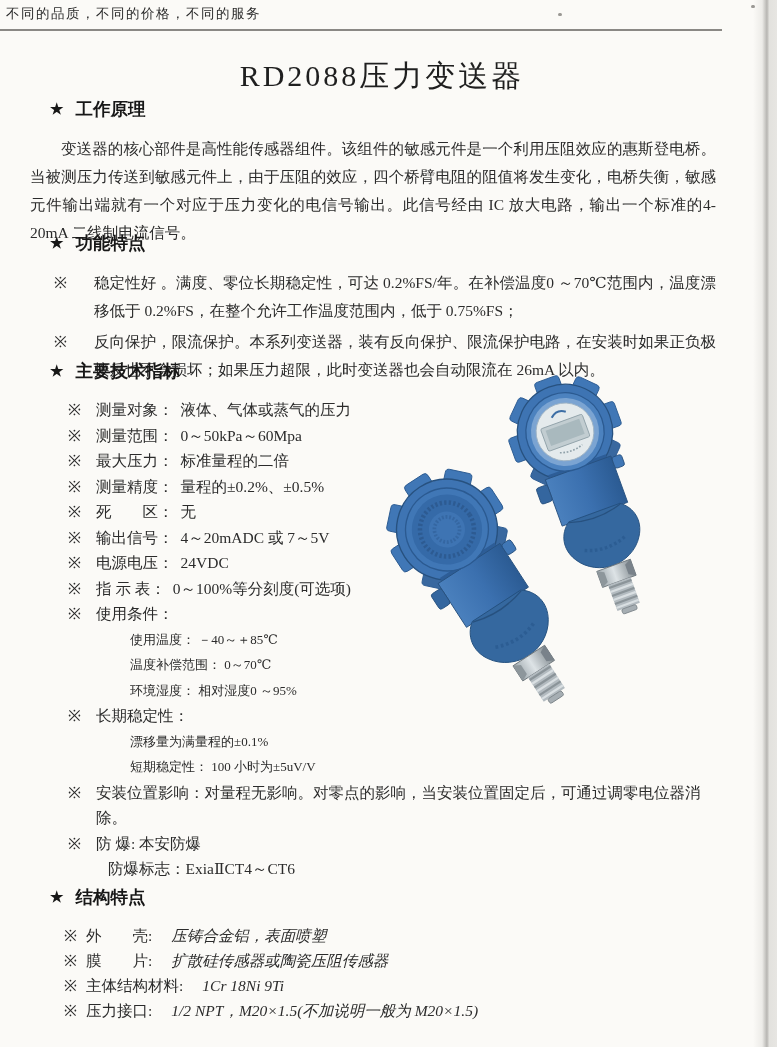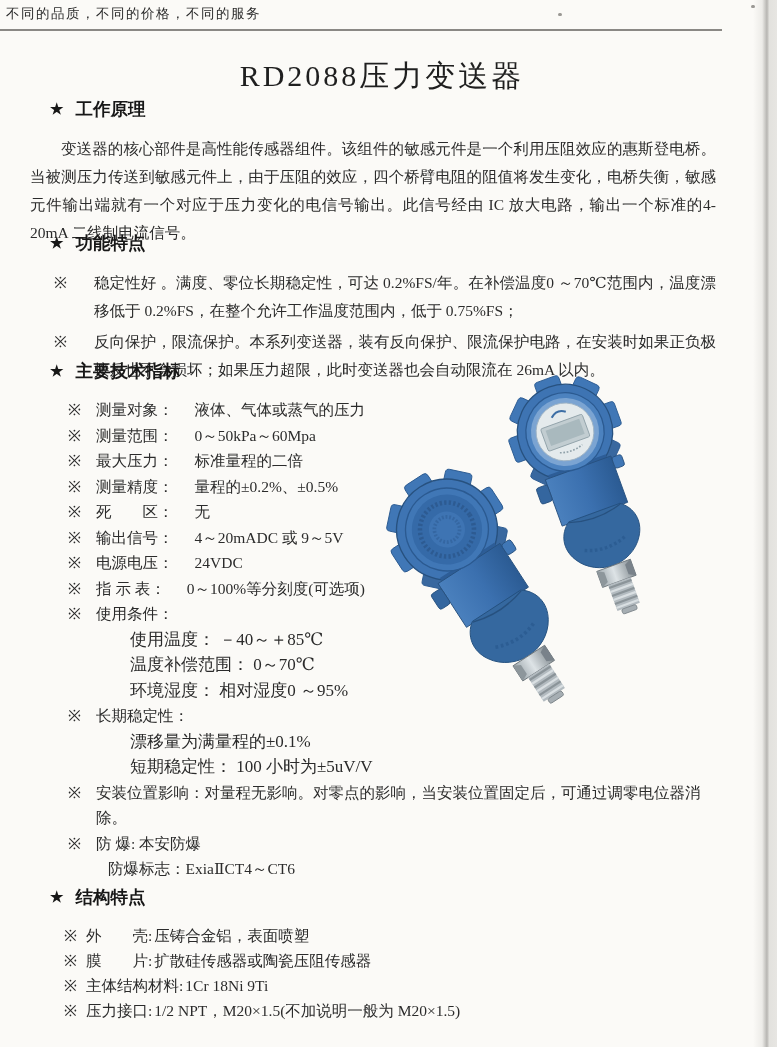--- a/index.html
+++ b/index.html
@@ -19,26 +19,26 @@
   .sec-principle{top:84px;}
   .sec-features{top:218px;}
   .sec-specs{top:346px;}
   .sec-structure{top:872px;}
   .body-text{margin:10px 0 0 0;font-size:15.5px;line-height:28px;text-align:justify;text-indent:2em;}
   .feat-item{position:relative;padding-left:40px;margin-left:24px;margin-top:3px;
     font-size:15.5px;line-height:28px;text-align:justify;}
   .feat-item .marker{position:absolute;left:0;top:0;}
   .spec-row,.spec-item{position:relative;padding-left:66px;font-size:15.5px;line-height:25.5px;white-space:pre-wrap;}
   .spec-row .marker,.spec-item .marker{position:absolute;left:38px;top:0;}
-  .spec-row .value{margin-left:21px;}
-  .spec-sub{padding-left:100px;font-size:17px;line-height:25.5px;white-space:pre-wrap;}
+  .spec-row .value{margin-left:7px;}
+  .spec-sub{padding-left:100px;font-size:13px;line-height:25.5px;white-space:pre-wrap;}
   .exp-sub{padding-left:78px;font-size:15.5px;line-height:25.5px;white-space:pre-wrap;}
   .struct-row{position:relative;padding-left:56px;font-size:15.5px;line-height:25px;white-space:pre-wrap;}
   .struct-row .marker{position:absolute;left:34px;top:0;}
-  .struct-row .value{margin-left:2px;}
+  .struct-row .value{margin-left:19px;font-style:italic;}
   .sec-specs .spec-row:first-of-type{margin-top:2px;}
   .page-number{position:absolute;left:12px;top:1057px;font-size:18px;letter-spacing:1px;
     font-family:"Liberation Sans","DejaVu Sans",sans-serif;color:#333;}
   .product-photo{position:absolute;left:385px;top:370px;width:320px;height:360px;margin:0;}
   .scan-edge{position:absolute;right:0;top:0;width:24px;height:100%;
     background:linear-gradient(to right,rgba(0,0,0,0) 0%,rgba(110,108,102,0.10) 38%,
       rgba(80,78,74,0.40) 58%,rgba(130,128,122,0.20) 68%,rgba(185,183,178,0.30) 100%);}
   .speck{position:absolute;width:4px;height:3px;border-radius:2px;background:#9a9894;}
   .speck-a{left:558px;top:13px;}
   .speck-b{left:751px;top:5px;}
@@ -76,21 +76,21 @@
 
   <section class="sec-specs">
     <h2 class="sec">
       <span class="star">★</span><span>主要技术指标</span>
     </h2>
     <div class="spec-row"><span class="marker">※</span><span class="label">测量对象：</span><span class="value">液体、气体或蒸气的压力</span></div>
     <div class="spec-row"><span class="marker">※</span><span class="label">测量范围：</span><span class="value">0～50kPa～60Mpa</span></div>
     <div class="spec-row"><span class="marker">※</span><span class="label">最大压力：</span><span class="value">标准量程的二倍</span></div>
     <div class="spec-row"><span class="marker">※</span><span class="label">测量精度：</span><span class="value">量程的±0.2%、±0.5%</span></div>
     <div class="spec-row"><span class="marker">※</span><span class="label">死　　区：</span><span class="value">无</span></div>
-    <div class="spec-row"><span class="marker">※</span><span class="label">输出信号：</span><span class="value">4～20mADC 或 9～5V</span></div>
+    <div class="spec-row"><span class="marker">※</span><span class="label">输出信号：</span><span class="value">4～20mADC 或 7～5V</span></div>
     <div class="spec-row"><span class="marker">※</span><span class="label">电源电压：</span><span class="value">24VDC</span></div>
     <div class="spec-row"><span class="marker">※</span><span class="label">指 示 表：</span><span class="value">0～100%等分刻度(可选项)</span></div>
 
     <div class="spec-item"><span class="marker">※</span><span>使用条件：</span></div>
     <div class="spec-sub">使用温度： －40～＋85℃</div>
     <div class="spec-sub">温度补偿范围： 0～70℃</div>
     <div class="spec-sub">环境湿度： 相对湿度0 ～95%</div>
 
     <div class="spec-item"><span class="marker">※</span><span>长期稳定性：</span></div>
     <div class="spec-sub">漂移量为满量程的±0.1%</div>

